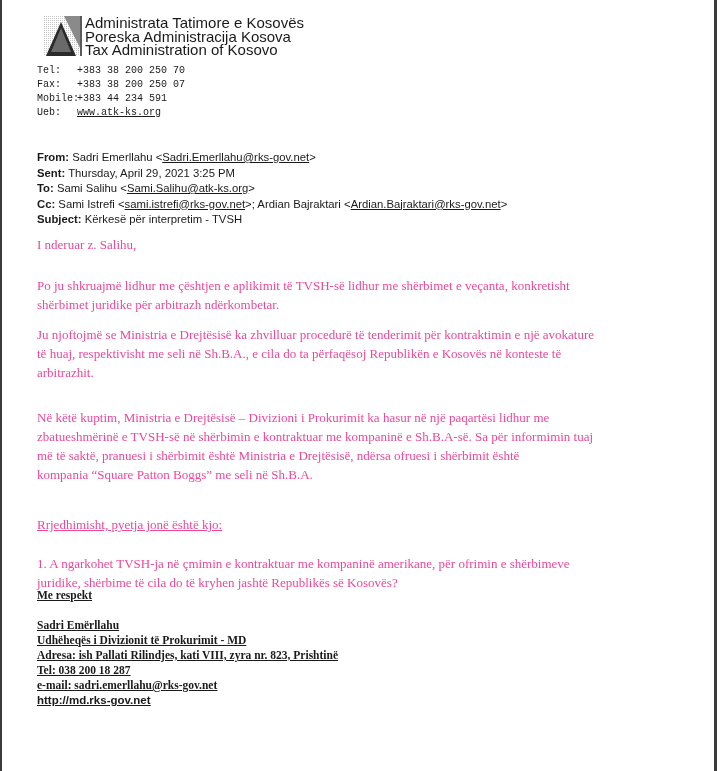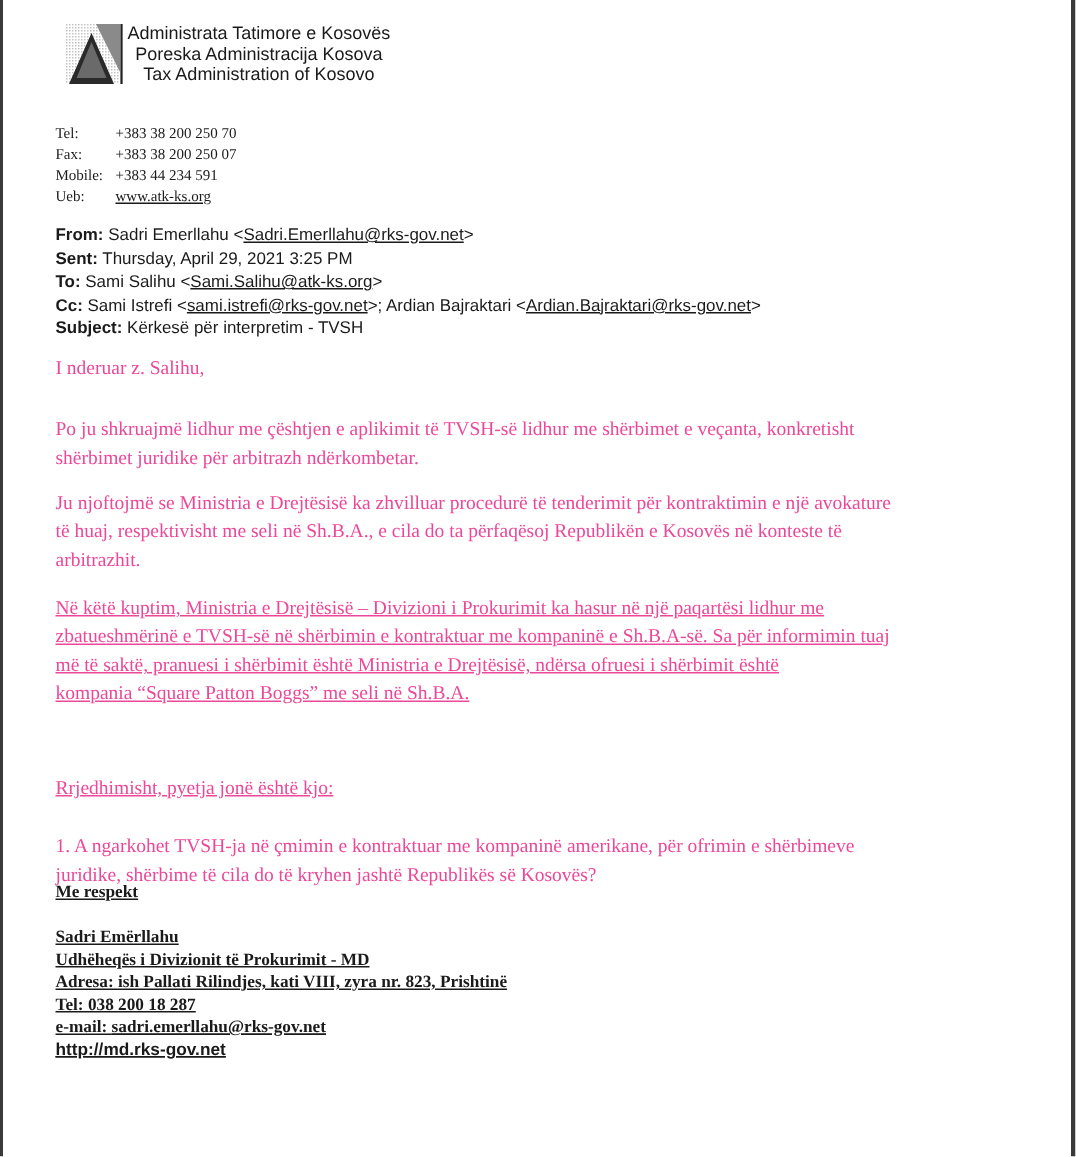--- a/index.html
+++ b/index.html
@@ -5,23 +5,23 @@
   html, body { margin: 0; padding: 0; }
   body {
     width: 717px; height: 771px; background: #ffffff; position: relative; overflow: hidden;
     color: #1a1a1a;
   }
   .edge-left { position: absolute; left: 0; top: 0; width: 2px; height: 771px; background: #3a3a3a; }
   .edge-right { position: absolute; left: 714px; top: 0; width: 3px; height: 771px; background: #3a3a3a; }
 
   .logo-block { position: absolute; left: 42px; top: 14px; height: 46px; }
   .logo-icon { position: absolute; left: 0; top: 0; width: 40px; height: 44px; }
-  .org-names { position: absolute; left: 43px; top: 2px; font-family: "Liberation Sans", sans-serif; font-size: 12px; line-height: 13.5px; color: #1a1a1a; white-space: nowrap; text-align: center; }
+  .org-names { position: absolute; left: 43px; top: 2px; font-family: "Liberation Sans", sans-serif; font-size: 15px; line-height: 13.5px; color: #1a1a1a; white-space: nowrap; }
 
-  .contacts { position: absolute; left: 37px; top: 64px; font-family: Liberation Serif, serif; font-size: 10px; line-height: 14px; color: #1a1a1a; margin-top: 19px; }
+  .contacts { position: absolute; left: 37px; top: 64px; font-family: Liberation Mono, monospace; font-size: 10px; line-height: 14px; color: #1a1a1a; }
   .contact-row { display: flex; white-space: nowrap; }
   .contact-label { width: 40px; }
   .link { text-decoration: underline; color: #1a1a1a; }
 
   .headers { position: absolute; left: 37px; top: 150px; font-family: "Liberation Sans", sans-serif; font-size: 11.3px; line-height: 15.5px; color: #1a1a1a; white-space: nowrap; }
   .headers b { font-weight: bold; }
 
   .body-text { position: absolute; left: 37px; font-family: "Liberation Serif", serif; font-size: 13px; line-height: 19px; color: #ec4899; white-space: nowrap; }
 
   .signature { position: absolute; left: 37px; top: 588px; font-family: "Liberation Serif", serif; font-size: 11.5px; line-height: 15px; color: #1a1a1a; font-weight: bold; white-space: nowrap; text-decoration: underline; }
@@ -107,21 +107,21 @@
   <div>Po ju shkruajmë lidhur me çështjen e aplikimit të TVSH-së lidhur me shërbimet e veçanta, konkretisht</div>
   <div>shërbimet juridike për arbitrazh ndërkombetar.</div>
 </div>
 
 <div class="body-text" style="top:325px;">
   <div>Ju njoftojmë se Ministria e Drejtësisë ka zhvilluar procedurë të tenderimit për kontraktimin e një avokature</div>
   <div>të huaj, respektivisht me seli në Sh.B.A., e cila do ta përfaqësoj Republikën e Kosovës në konteste të</div>
   <div>arbitrazhit.</div>
 </div>
 
-<div class="body-text" style="top:395px;text-decoration:underline;">
+<div class="body-text" style="top:408px;">
   <div>Në këtë kuptim, Ministria e Drejtësisë – Divizioni i Prokurimit ka hasur në një paqartësi lidhur me</div>
   <div>zbatueshmërinë e TVSH-së në shërbimin e kontraktuar me kompaninë e Sh.B.A-së.  Sa për informimin tuaj</div>
   <div>më të saktë, pranuesi i shërbimit është Ministria e Drejtësisë, ndërsa ofruesi i shërbimit është</div>
   <div>kompania  “Square Patton Boggs” me seli në Sh.B.A.</div>
 </div>
 
 <div class="body-text" style="top:515px;text-decoration:underline;">Rrjedhimisht, pyetja jonë është kjo:</div>
 
 <div class="body-text" style="top:554px;">
   <div>1. A ngarkohet TVSH-ja në çmimin e kontraktuar me kompaninë amerikane, për ofrimin e shërbimeve</div>

